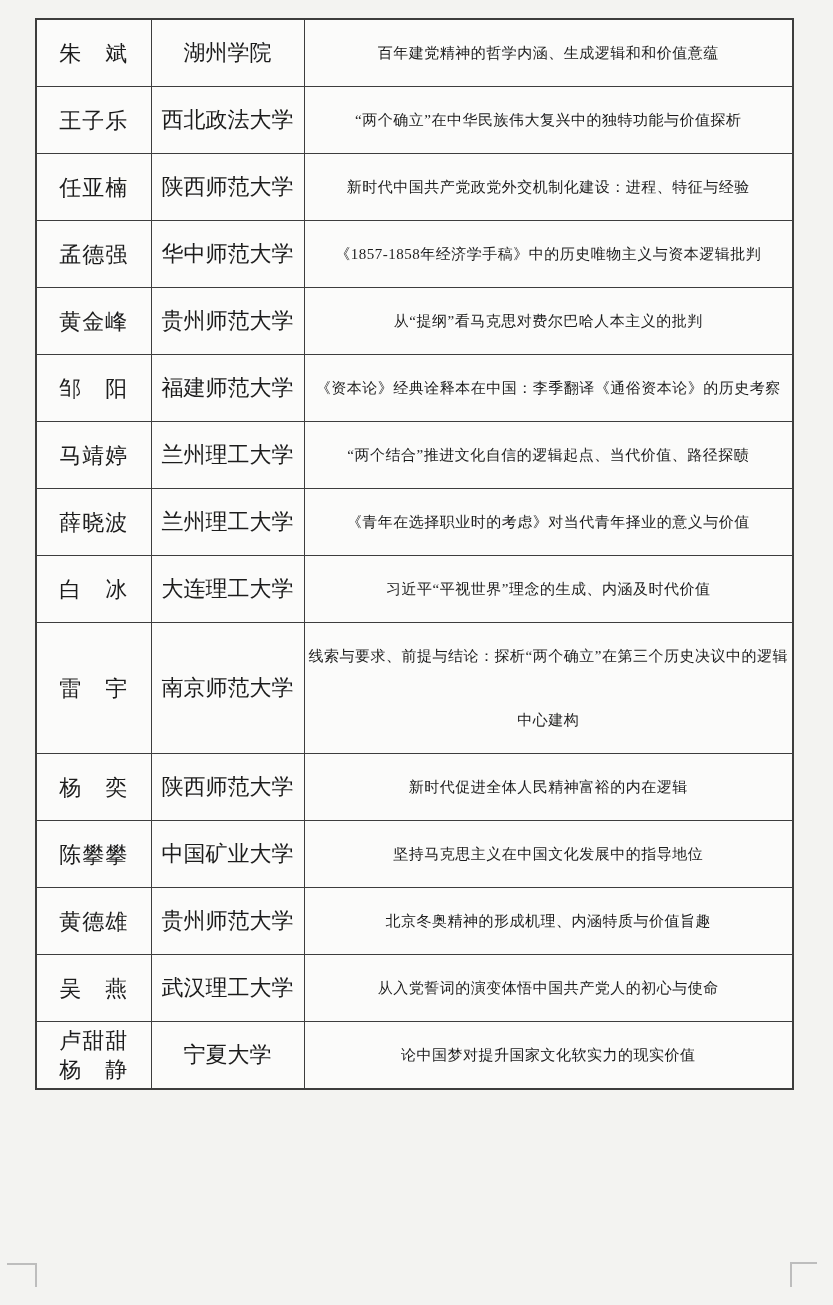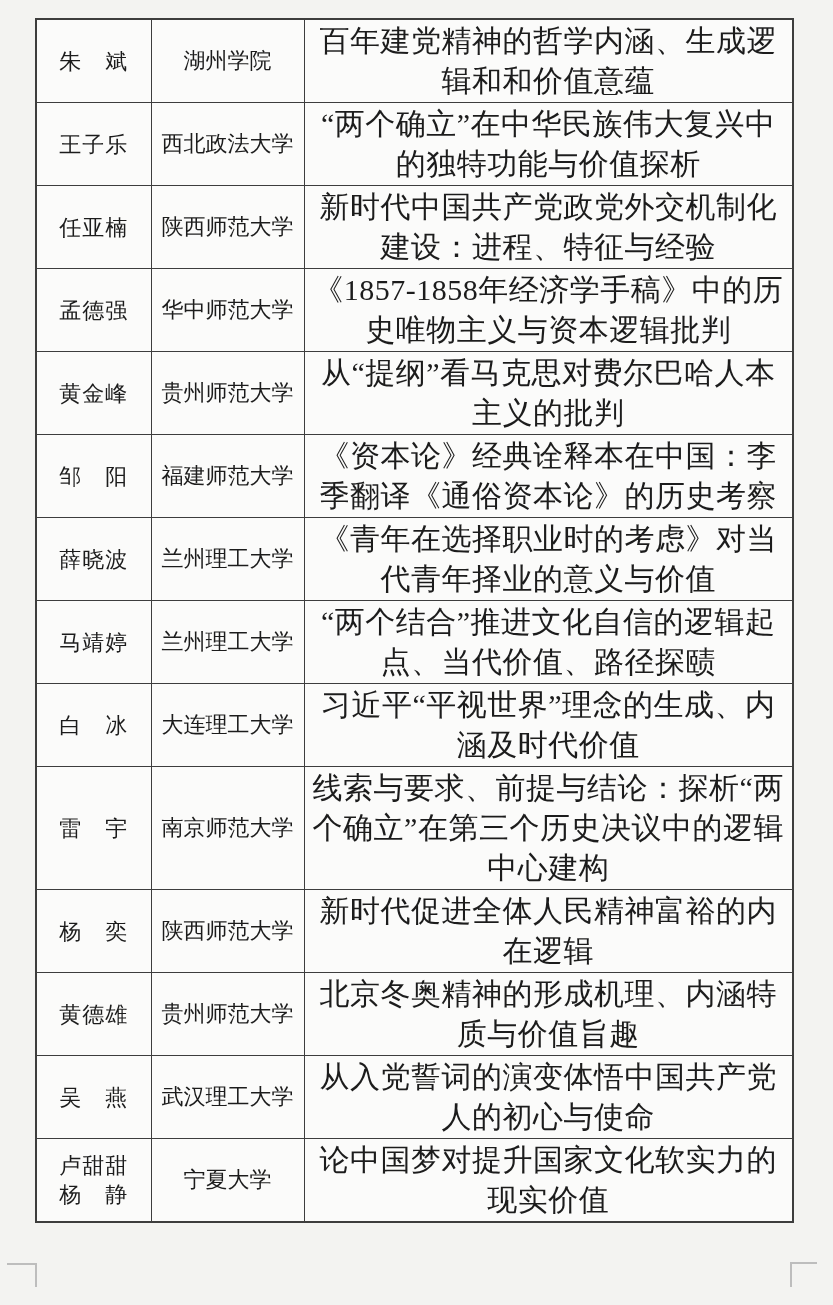--- a/index.html
+++ b/index.html
@@ -42,22 +42,22 @@
     font-size:22px;
     line-height:29px;
     white-space:pre-line;
     letter-spacing:1px;
   }
   td.univ{
     font-size:22px;
     line-height:30px;
   }
   td.title{
-    font-size:30px;
-    line-height:40px;
+    font-size:15px;
+    line-height:64px;
     letter-spacing:0.5px;
     margin-top:24px;
   }
   .corner{
     position:absolute;
   }
   .corner-left{
     left:7px;
     top:1263px;
     width:30px;
@@ -108,43 +108,48 @@
         <td class="name">黄金峰</td>
         <td class="univ">贵州师范大学</td>
         <td class="title">从“提纲”看马克思对费尔巴哈人本主义的批判</td>
       </tr>
       <tr>
         <td class="name">邹　阳</td>
         <td class="univ">福建师范大学</td>
         <td class="title">《资本论》经典诠释本在中国：李季翻译《通俗资本论》的历史考察</td>
       </tr>
       <tr>
+        <td class="name">马靖婷</td>
+        <td class="univ">兰州理工大学</td>
+        <td class="title">“两个结合”推进文化自信的逻辑起点、当代价值、路径探赜</td>
+      </tr>
+      <tr>
         <td class="name">薛晓波</td>
         <td class="univ">兰州理工大学</td>
         <td class="title">《青年在选择职业时的考虑》对当代青年择业的意义与价值</td>
-      </tr>
-      <tr>
-        <td class="name">马靖婷</td>
-        <td class="univ">兰州理工大学</td>
-        <td class="title">“两个结合”推进文化自信的逻辑起点、当代价值、路径探赜</td>
       </tr>
       <tr>
         <td class="name">白　冰</td>
         <td class="univ">大连理工大学</td>
         <td class="title">习近平“平视世界”理念的生成、内涵及时代价值</td>
       </tr>
       <tr>
         <td class="name">雷　宇</td>
         <td class="univ">南京师范大学</td>
         <td class="title">线索与要求、前提与结论：探析“两个确立”在第三个历史决议中的逻辑中心建构</td>
       </tr>
       <tr>
         <td class="name">杨　奕</td>
         <td class="univ">陕西师范大学</td>
         <td class="title">新时代促进全体人民精神富裕的内在逻辑</td>
+      </tr>
+      <tr>
+        <td class="name">陈攀攀</td>
+        <td class="univ">中国矿业大学</td>
+        <td class="title">坚持马克思主义在中国文化发展中的指导地位</td>
       </tr>
       <tr>
         <td class="name">黄德雄</td>
         <td class="univ">贵州师范大学</td>
         <td class="title">北京冬奥精神的形成机理、内涵特质与价值旨趣</td>
       </tr>
       <tr>
         <td class="name">吴　燕</td>
         <td class="univ">武汉理工大学</td>
         <td class="title">从入党誓词的演变体悟中国共产党人的初心与使命</td>

